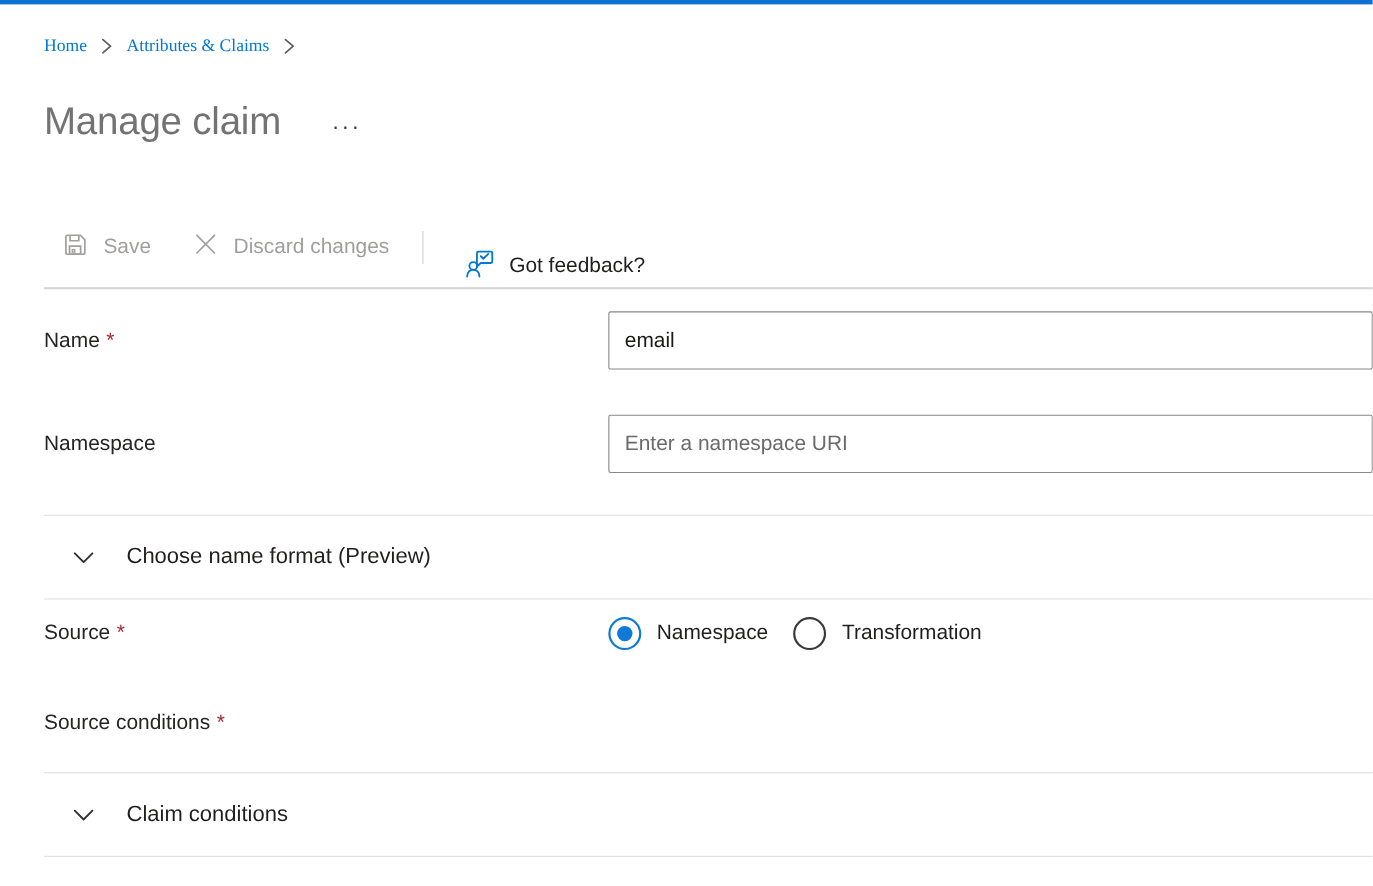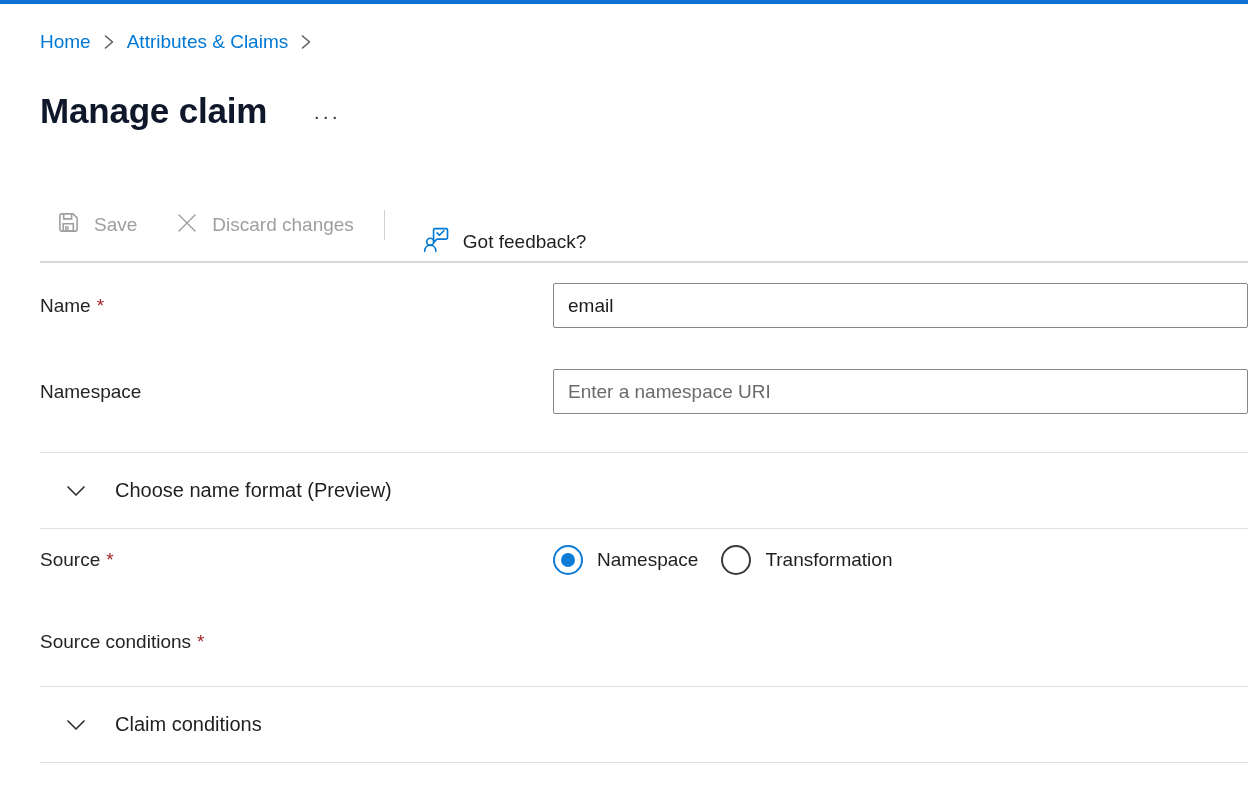--- a/index.html
+++ b/index.html
@@ -6,46 +6,46 @@
   body{
     width:1248px;height:805px;overflow:hidden;background:#ffffff;
     font-family:"Liberation Sans",sans-serif;color:#201f1e;
     -webkit-font-smoothing:antialiased;
   }
   .topbar{height:4px;background:#0e70d0;width:100%;}
 
   .content{padding-left:40px;}
 
   
-  .breadcrumb{margin-top:24px;display:flex;align-items:center;font-size:19px;line-height:27px;}
+  .breadcrumb{margin-top:24px;display:flex;align-items:center;font-size:16px;line-height:27px;font-family:Liberation Serif, serif;}
   .breadcrumb a{color:#0078d4;text-decoration:none;cursor:pointer;}
   .crumb-sep{display:flex;align-items:center;margin:0 12px;}
 
   
   .title-row{margin-top:31px;display:flex;align-items:center;height:50px;}
-  .page-title{font-size:35px;font-weight:700;color:#0f172a;letter-spacing:-0.2px;text-align:right;}
+  .page-title{font-size:35px;font-weight:400;color:#737373;letter-spacing:-0.2px;text-align:right;}
   .more-btn{margin-left:46px;margin-top:10px;font-size:21px;letter-spacing:2px;color:#3b3a39;cursor:pointer;line-height:10px;}
 
   
   .toolbar{margin-top:66px;height:46px;display:flex;align-items:center;padding-left:16px;}
   .cmd{display:flex;align-items:center;gap:13px;font-size:19px;cursor:pointer;background:none;border:none;padding:0;font-family:inherit;}
   .cmd.disabled{color:#a19f9d;cursor:default;}
   .cmd.enabled{color:#201f1e;margin-top:34px;}
   .cmd + .cmd{margin-left:38px;}
   .toolbar-vsep{width:1px;height:30px;background:#d2d0ce;margin-left:30px;margin-right:38px;}
   .toolbar-rule{border:none;border-top:2px solid #d8d6d4;margin:13px 0 0 40px;}
 
   
   .form{margin-top:20px;}
   .form-row{display:flex;align-items:center;}
   .form-label{width:513px;flex:none;font-size:19px;color:#252423;}
   .req{color:#a4262c;margin-left:6px;}
   .form-field{flex:1;min-width:0;}
   input.text{
-    display:block;width:100%;height:45px;box-sizing:border-box;
+    display:block;width:100%;height:53px;box-sizing:border-box;
     border:1px solid #8a8886;border-radius:2px;padding:0 14px;
     font-size:19px;color:#1b1a19;font-family:inherit;background:#fff;outline:none;
   }
   input.text::placeholder{color:#6b6b6b;opacity:1;}
   .row-name{margin-bottom:41px;}
   .row-namespace{margin-bottom:38px;}
 
   .rule{border:none;border-top:1px solid #e1dfdd;margin:0 0 0 40px;}
 
   .section-header{display:flex;align-items:center;height:75px;padding-left:25px;cursor:pointer;}

